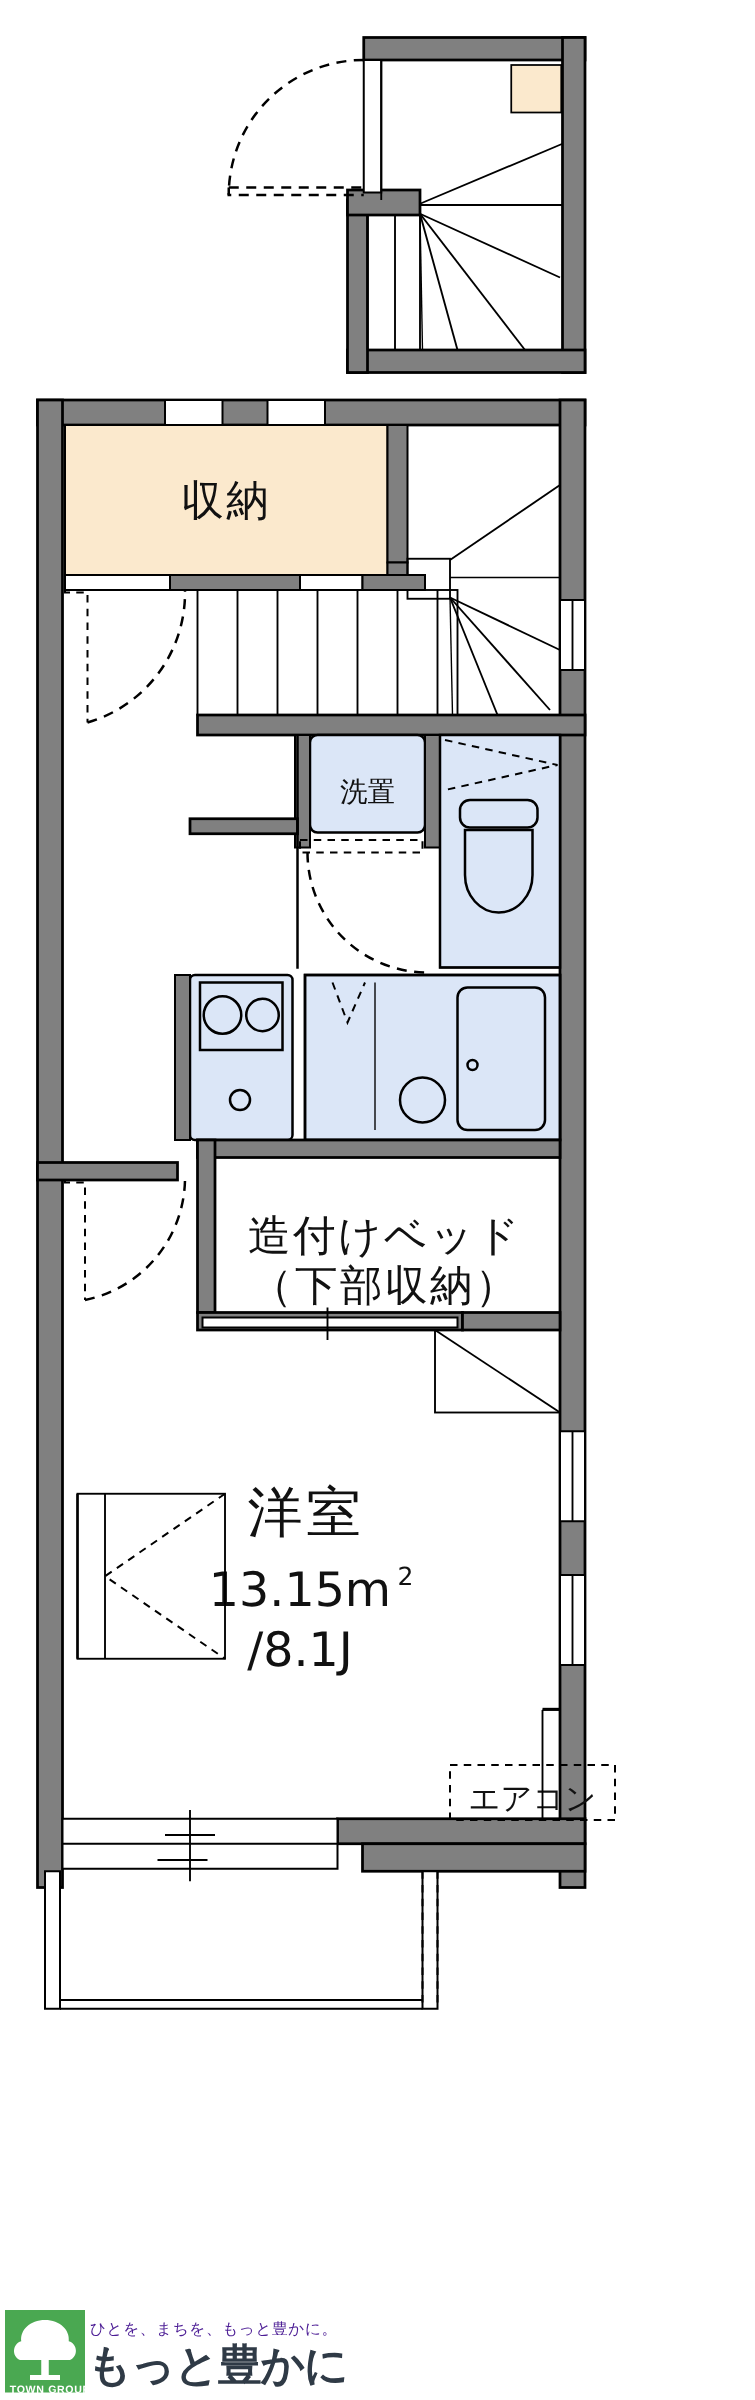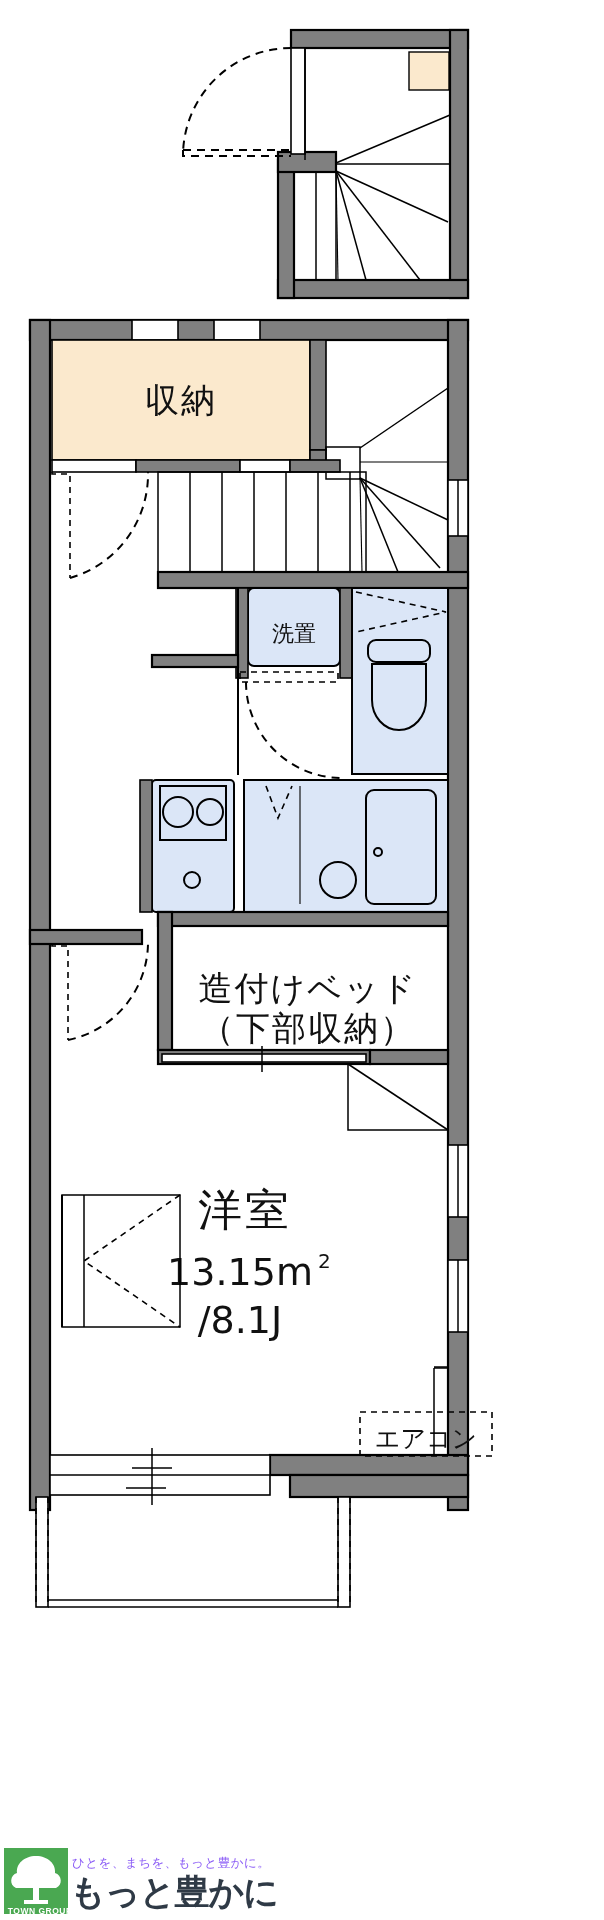--- a/index.html
+++ b/index.html
@@ -70,21 +70,21 @@
     font-size: 8.5px;
     letter-spacing: 0.5px;
     color: #ffffff;
     font-weight: bold;
   }
   .logo-tag {
     position: absolute;
     left: 72px;
     bottom: 46px;
     font-size: 12.5px;
-    color: #8b5cf6;
+    color: #4c1d95;
     letter-spacing: 0.5px;
     font-family: "DejaVu Sans", sans-serif;
   }
   .logo-name {
     position: absolute;
     left: 70px;
     bottom: 2px;
     font-size: 35px;
     font-weight: bold;
     color: #2f3a46;

